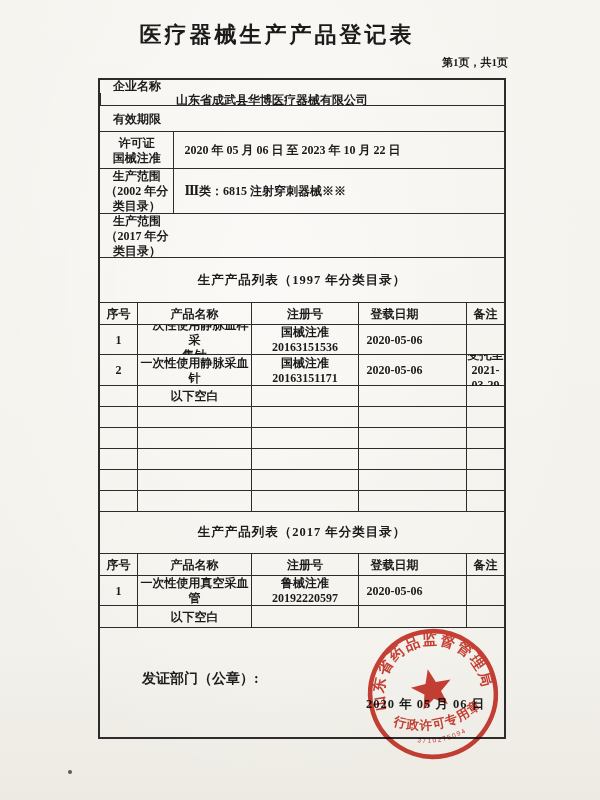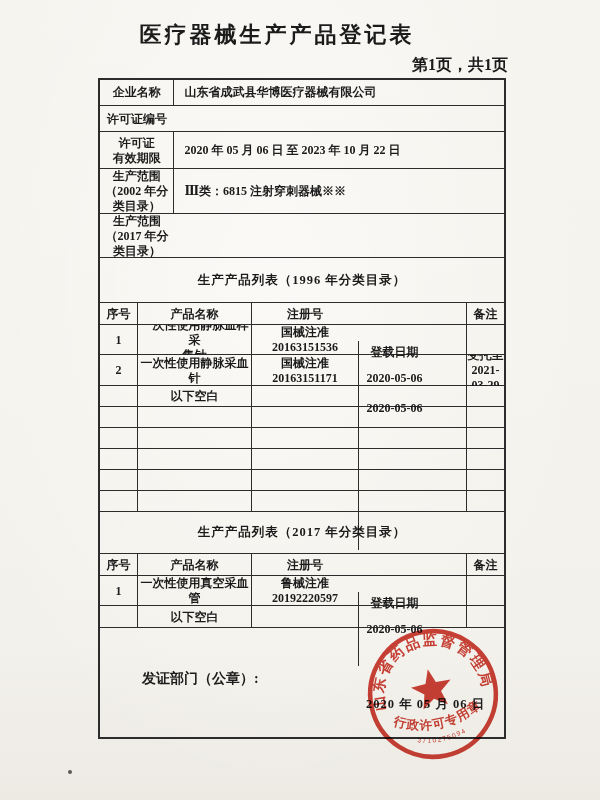--- a/index.html
+++ b/index.html
@@ -16,52 +16,52 @@
     background:
       radial-gradient(ellipse at 45% 35%, rgba(255,255,255,.55), rgba(0,0,0,0) 70%),
       linear-gradient(180deg,#f6f4ef 0%, #f3f1eb 80%, #eceae3 100%);
   }
   .title {
     position:absolute; top:20px; left:0; width:554px;
     text-align:center; font-size:22px; font-weight:700; letter-spacing:3px;
   }
   .pageinfo {
     position:absolute; top:55px; right:92px;
-    font-size:16px; font-weight:700;
+    font-size:11px; font-weight:700;
   }
   .sheet {
     position:absolute; left:98px; top:78px; width:408px;
     border:2px solid #2c2c2c;
     background:transparent;
   }
   .row { display:flex; border-top:1.5px solid #2c2c2c; }
   .row:first-child { border-top:none; }
   .cell {
     border-left:1.5px solid #2c2c2c;
     display:flex; align-items:center; justify-content:center;
     font-size:12px; font-weight:700; line-height:1.25;
     text-align:center; white-space:pre-line; overflow:hidden;
   }
   .cell:first-child { border-left:none; }
   
   .info-label { width:74px; }
   .info-value { width:333px; justify-content:flex-start; text-align:right; padding-left:10px; }
-  .h25 { height:25px; } .h26 { height:26px; } .h37 { height:37px; }
+  .h25 { height:25px;flex-direction:column; } .h26 { height:26px; } .h37 { height:37px; }
   .h45 { height:45px; } .h44 { height:44px; }
   
   .section-title {
     height:45px; display:flex; align-items:center; justify-content:center;
     font-size:12.5px; font-weight:700; border-top:1.5px solid #2c2c2c; letter-spacing:1px;
   }
   .section-title.h42 { height:42px; }
   
   .c-seq  { width:37px; }
   .c-name { width:114px; }
   .c-reg  { width:107px; }
-  .c-date { width:72px;margin-top:38px; }
+  .c-date { width:72px; }
   .c-note { width:74px; flex:1;margin-left:36px; }
   .hd { height:22px; }
   .r30 { height:30px; } .r31 { height:31px; } .r21 { height:21px; } .r22 { height:22px; }
   
   .footer-cell {
     position:relative; height:110px; border-top:1.5px solid #2c2c2c;
   }
   .issuer { position:absolute; left:42px; top:42px; font-size:14px; font-weight:700; }
   .issue-date { position:absolute; left:258px; top:68px; font-size:12.5px; font-weight:700; letter-spacing:1px;margin-left:8px; }
   
@@ -82,40 +82,40 @@
 <div class="title">医疗器械生产产品登记表</div>
 <div class="pageinfo">第1页，共1页</div>
 
 <div class="sheet">
 
   <div class="row h25">
     <div class="cell info-label h25">企业名称</div>
     <div class="cell info-value h25">山东省成武县华博医疗器械有限公司</div>
   </div>
   <div class="row h26">
-    <div class="cell info-label h26">许可证编号</div>
+    <div class="cell info-label h26">有效期限</div>
   </div>
   <div class="row h37">
     <div class="cell info-label h37">许可证
-有效期限</div>
+国械注准</div>
     <div class="cell info-value h37">2020 年 05 月 06 日  至 2023 年 10 月 22 日</div>
   </div>
   <div class="row h45">
     <div class="cell info-label h45">生产范围
 （2002 年分
 类目录）</div>
     <div class="cell info-value h45">Ⅲ类：6815 注射穿刺器械※※</div>
   </div>
   <div class="row h44">
     <div class="cell info-label h44">生产范围
 （2017 年分
 类目录）</div>
   </div>
 
-  <div class="section-title">生产产品列表（1996 年分类目录）</div>
+  <div class="section-title">生产产品列表（1997 年分类目录）</div>
   <div class="row hd">
     <div class="cell c-seq hd">序号</div>
     <div class="cell c-name hd">产品名称</div>
     <div class="cell c-reg hd">注册号</div>
     <div class="cell c-date hd">登载日期</div>
     <div class="cell c-note hd">备注</div>
   </div>
   <div class="row r30">
     <div class="cell c-seq r30">1</div>
     <div class="cell c-name r30">一次性使用静脉血样采

